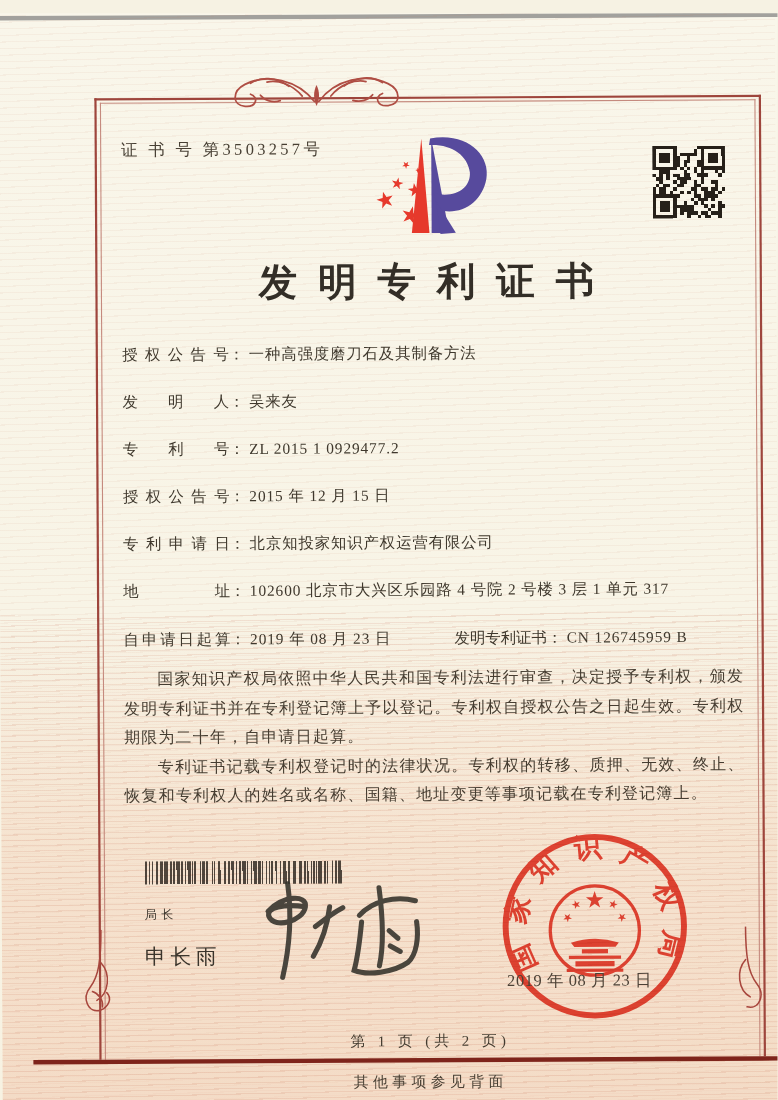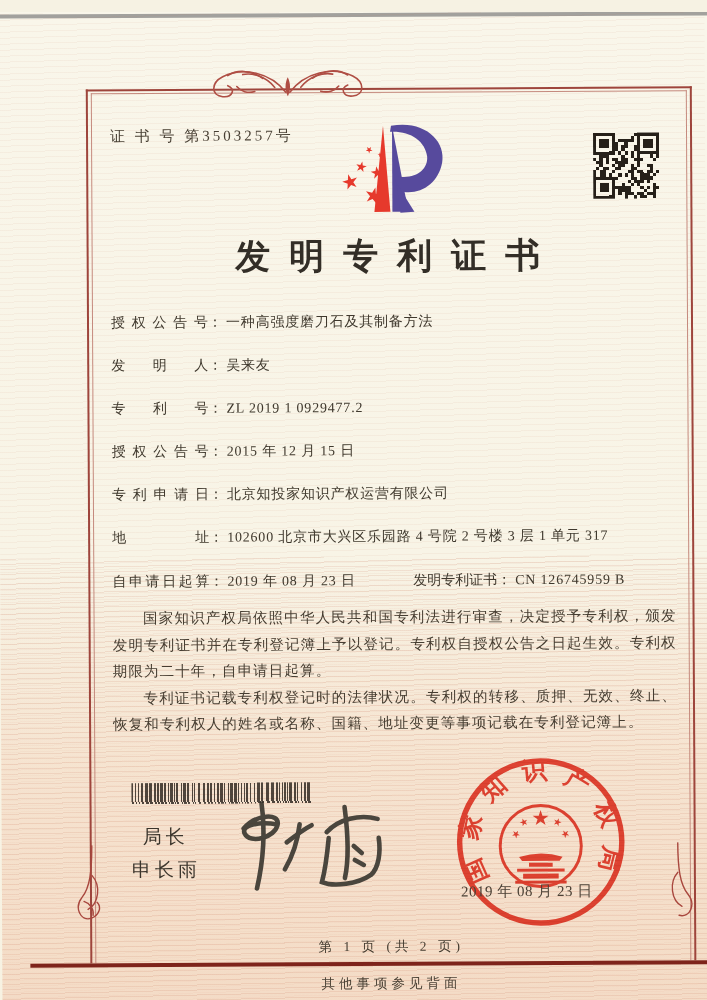--- a/index.html
+++ b/index.html
@@ -43,21 +43,21 @@
           letter-spacing:0;vertical-align:top;}
   .fcolon{display:inline-block;margin-right:4px;}
   .fvalue{letter-spacing:0.8px;}
   .pair2{margin-left:54px;}
 
   .paras{position:absolute;left:112px;top:592px;width:564px;font-size:14.5px;line-height:26.5px;
          letter-spacing:1.1px;text-align:justify;color:#463d31;}
   .paras p{margin:0;text-indent:2.1em;}
 
   .barcode{position:absolute;left:130px;top:770px;width:184px;height:21px;opacity:.82;}
-  .sig-title{position:absolute;left:141px;top:811px;font-size:19px;letter-spacing:4px;color:#3b352c;}
+  .sig-title{position:absolute;left:130px;top:811px;font-size:11px;letter-spacing:4px;color:#3b352c;}
   .sig-name{position:absolute;left:130px;top:844px;font-size:19px;letter-spacing:4px;color:#3b352c;}
   .sig-svg{position:absolute;left:222px;top:784px;width:180px;height:102px;}
 
   .seal{position:absolute;left:452px;top:744px;width:174px;height:174px;mix-blend-mode:multiply;opacity:.93;}
   .seal-date{position:absolute;left:459px;top:871px;width:170px;font-size:15px;letter-spacing:0.5px;
              color:#4c4136;z-index:6;}
 
   .pageinfo{position:absolute;left:88px;top:926px;width:602px;text-align:center;
             font-size:13.5px;letter-spacing:4px;color:#443c30;}
   .backnote{position:absolute;left:88px;top:963px;width:602px;text-align:center;
@@ -361,21 +361,21 @@
     <div class="title">发明专利证书</div>
 
     <div class="fields">
       <div class="frow">
         <span class="flabel">授权公告号</span><span class="fcolon">：</span><span class="fvalue">一种高强度磨刀石及其制备方法</span>
       </div>
       <div class="frow">
         <span class="flabel">发明人</span><span class="fcolon">：</span><span class="fvalue">吴来友</span>
       </div>
       <div class="frow">
-        <span class="flabel">专利号</span><span class="fcolon">：</span><span class="fvalue">ZL 2019 1 0929477.2</span>
+        <span class="flabel">专利号</span><span class="fcolon">：</span><span class="fvalue">ZL 2015 1 0929477.2</span>
       </div>
       <div class="frow">
         <span class="flabel">授权公告号</span><span class="fcolon">：</span><span class="fvalue">2015 年 12 月 15 日</span>
       </div>
       <div class="frow">
         <span class="flabel">专利申请日</span><span class="fcolon">：</span><span class="fvalue">北京知投家知识产权运营有限公司</span>
       </div>
       <div class="frow">
         <span class="flabel">地址</span><span class="fcolon">：</span><span class="fvalue">102600 北京市大兴区乐园路 4 号院 2 号楼 3 层 1 单元 317</span>
       </div>

